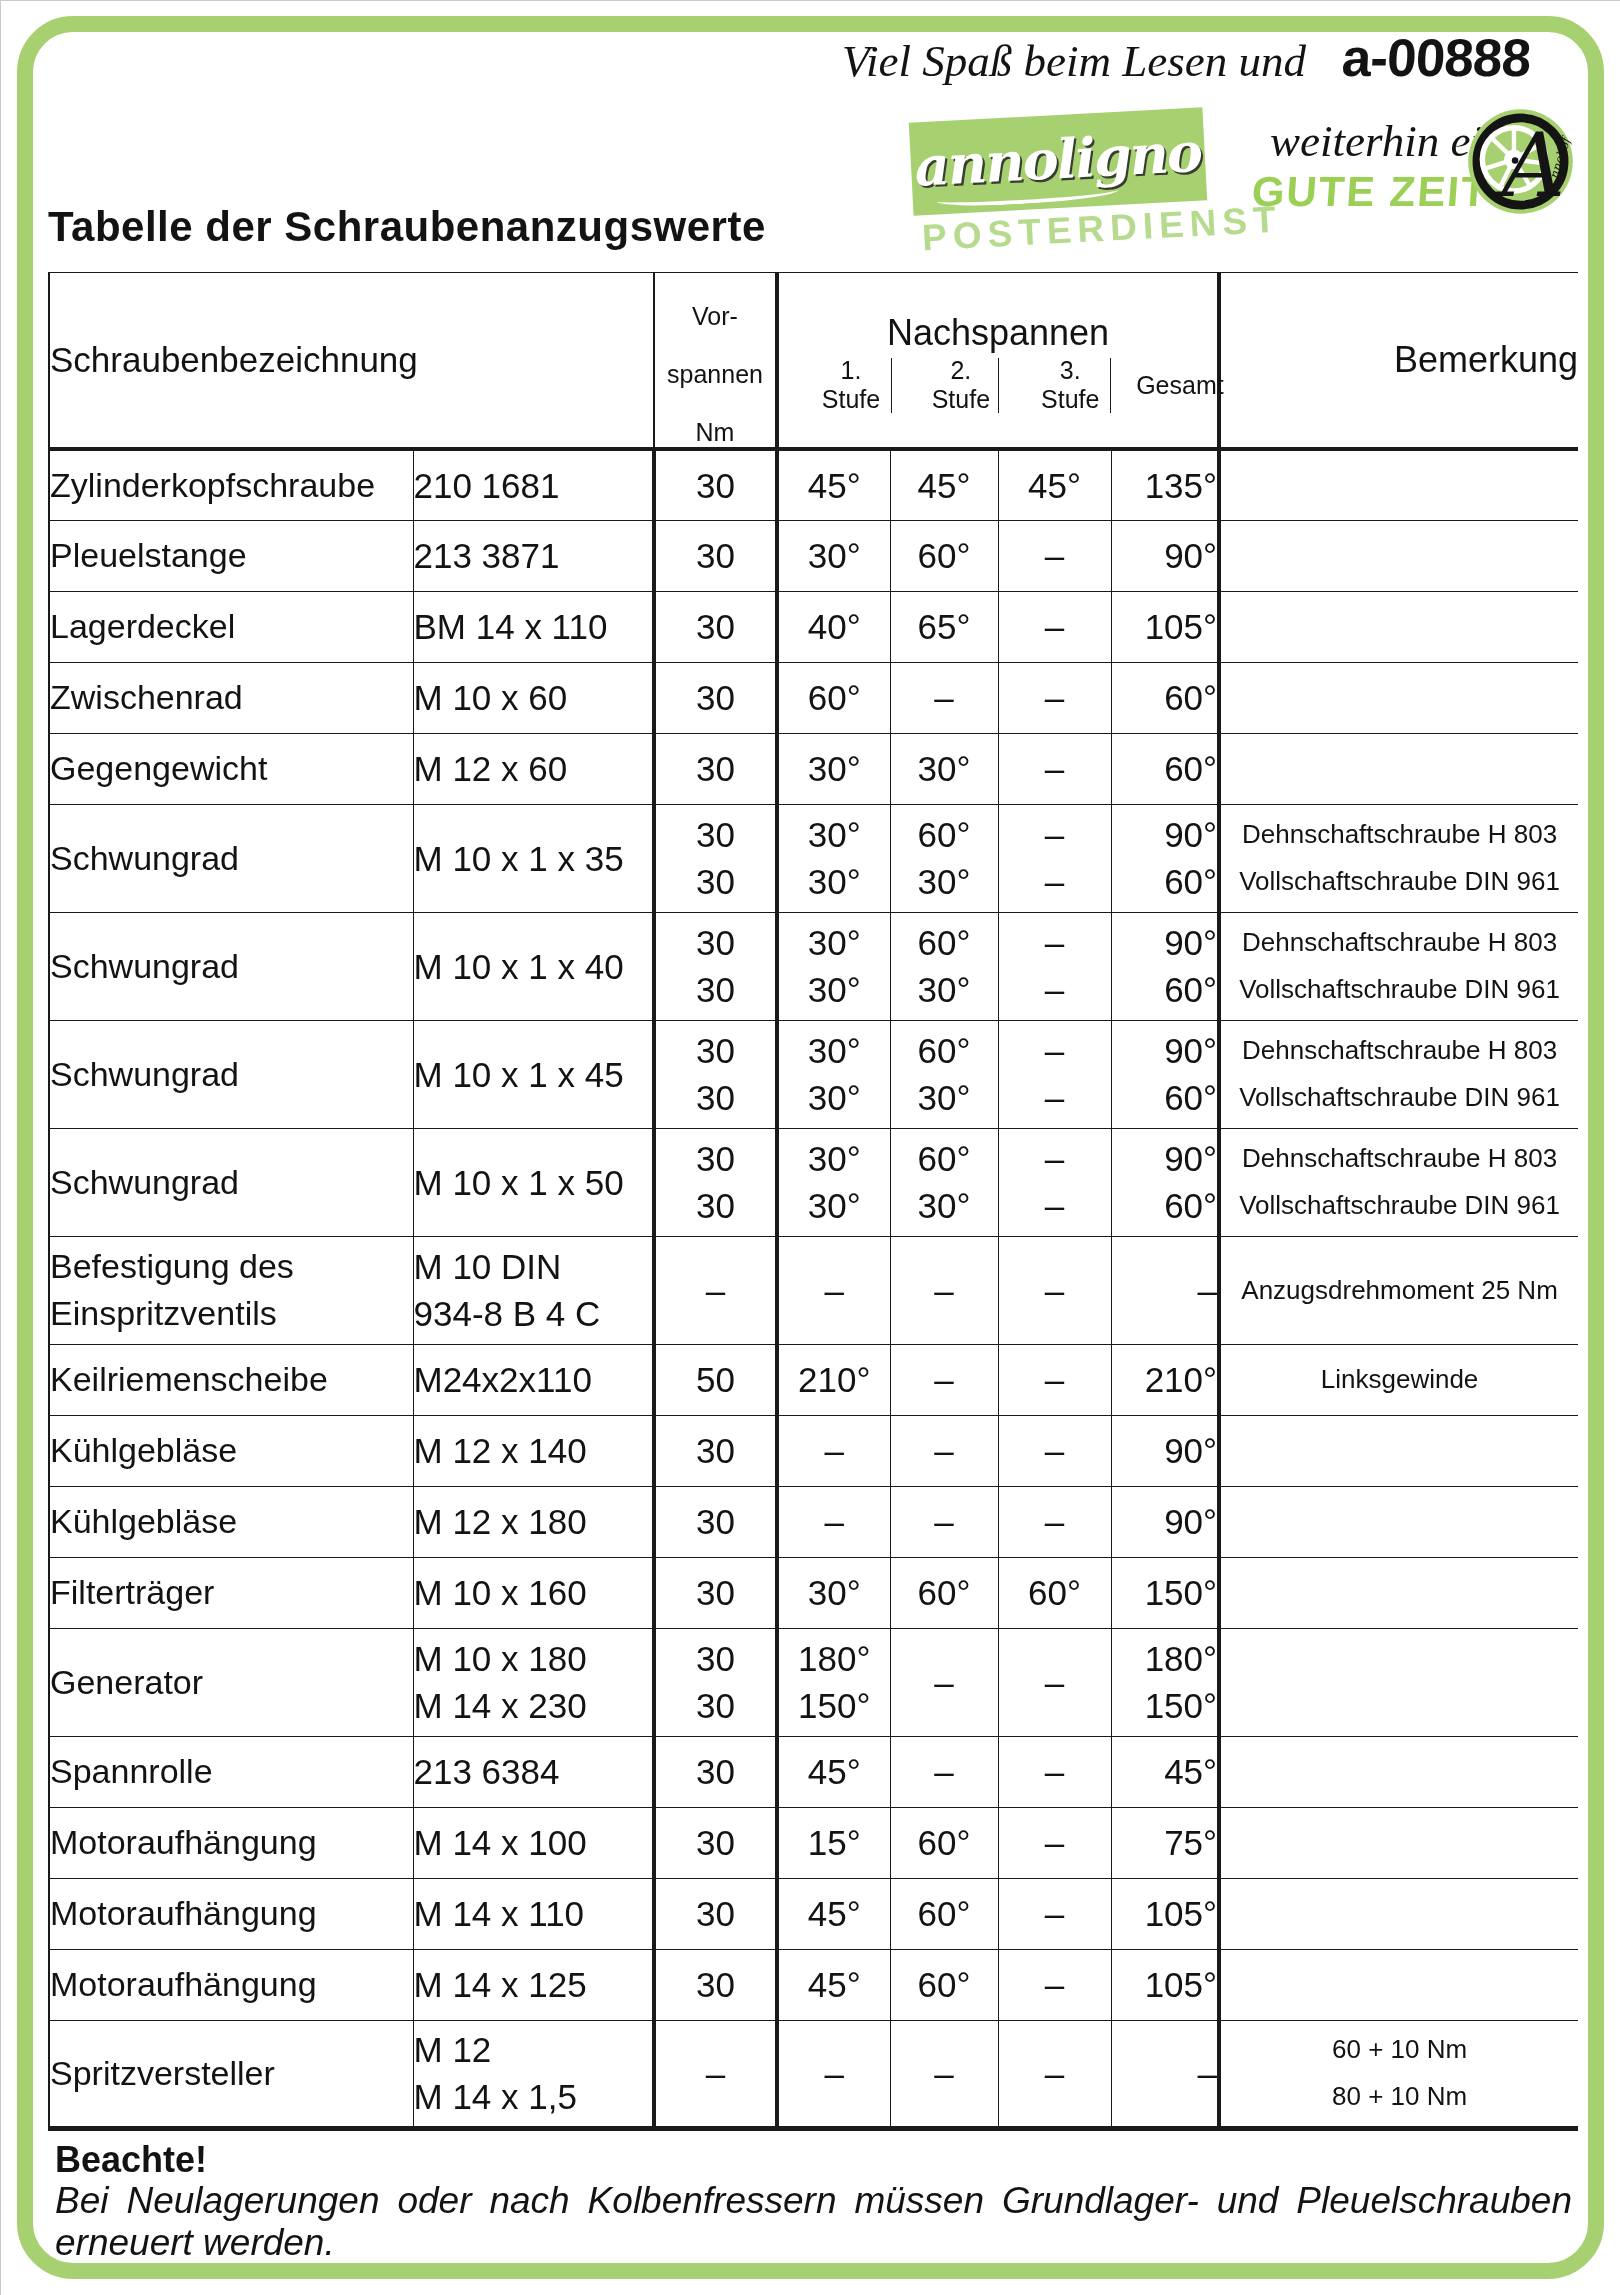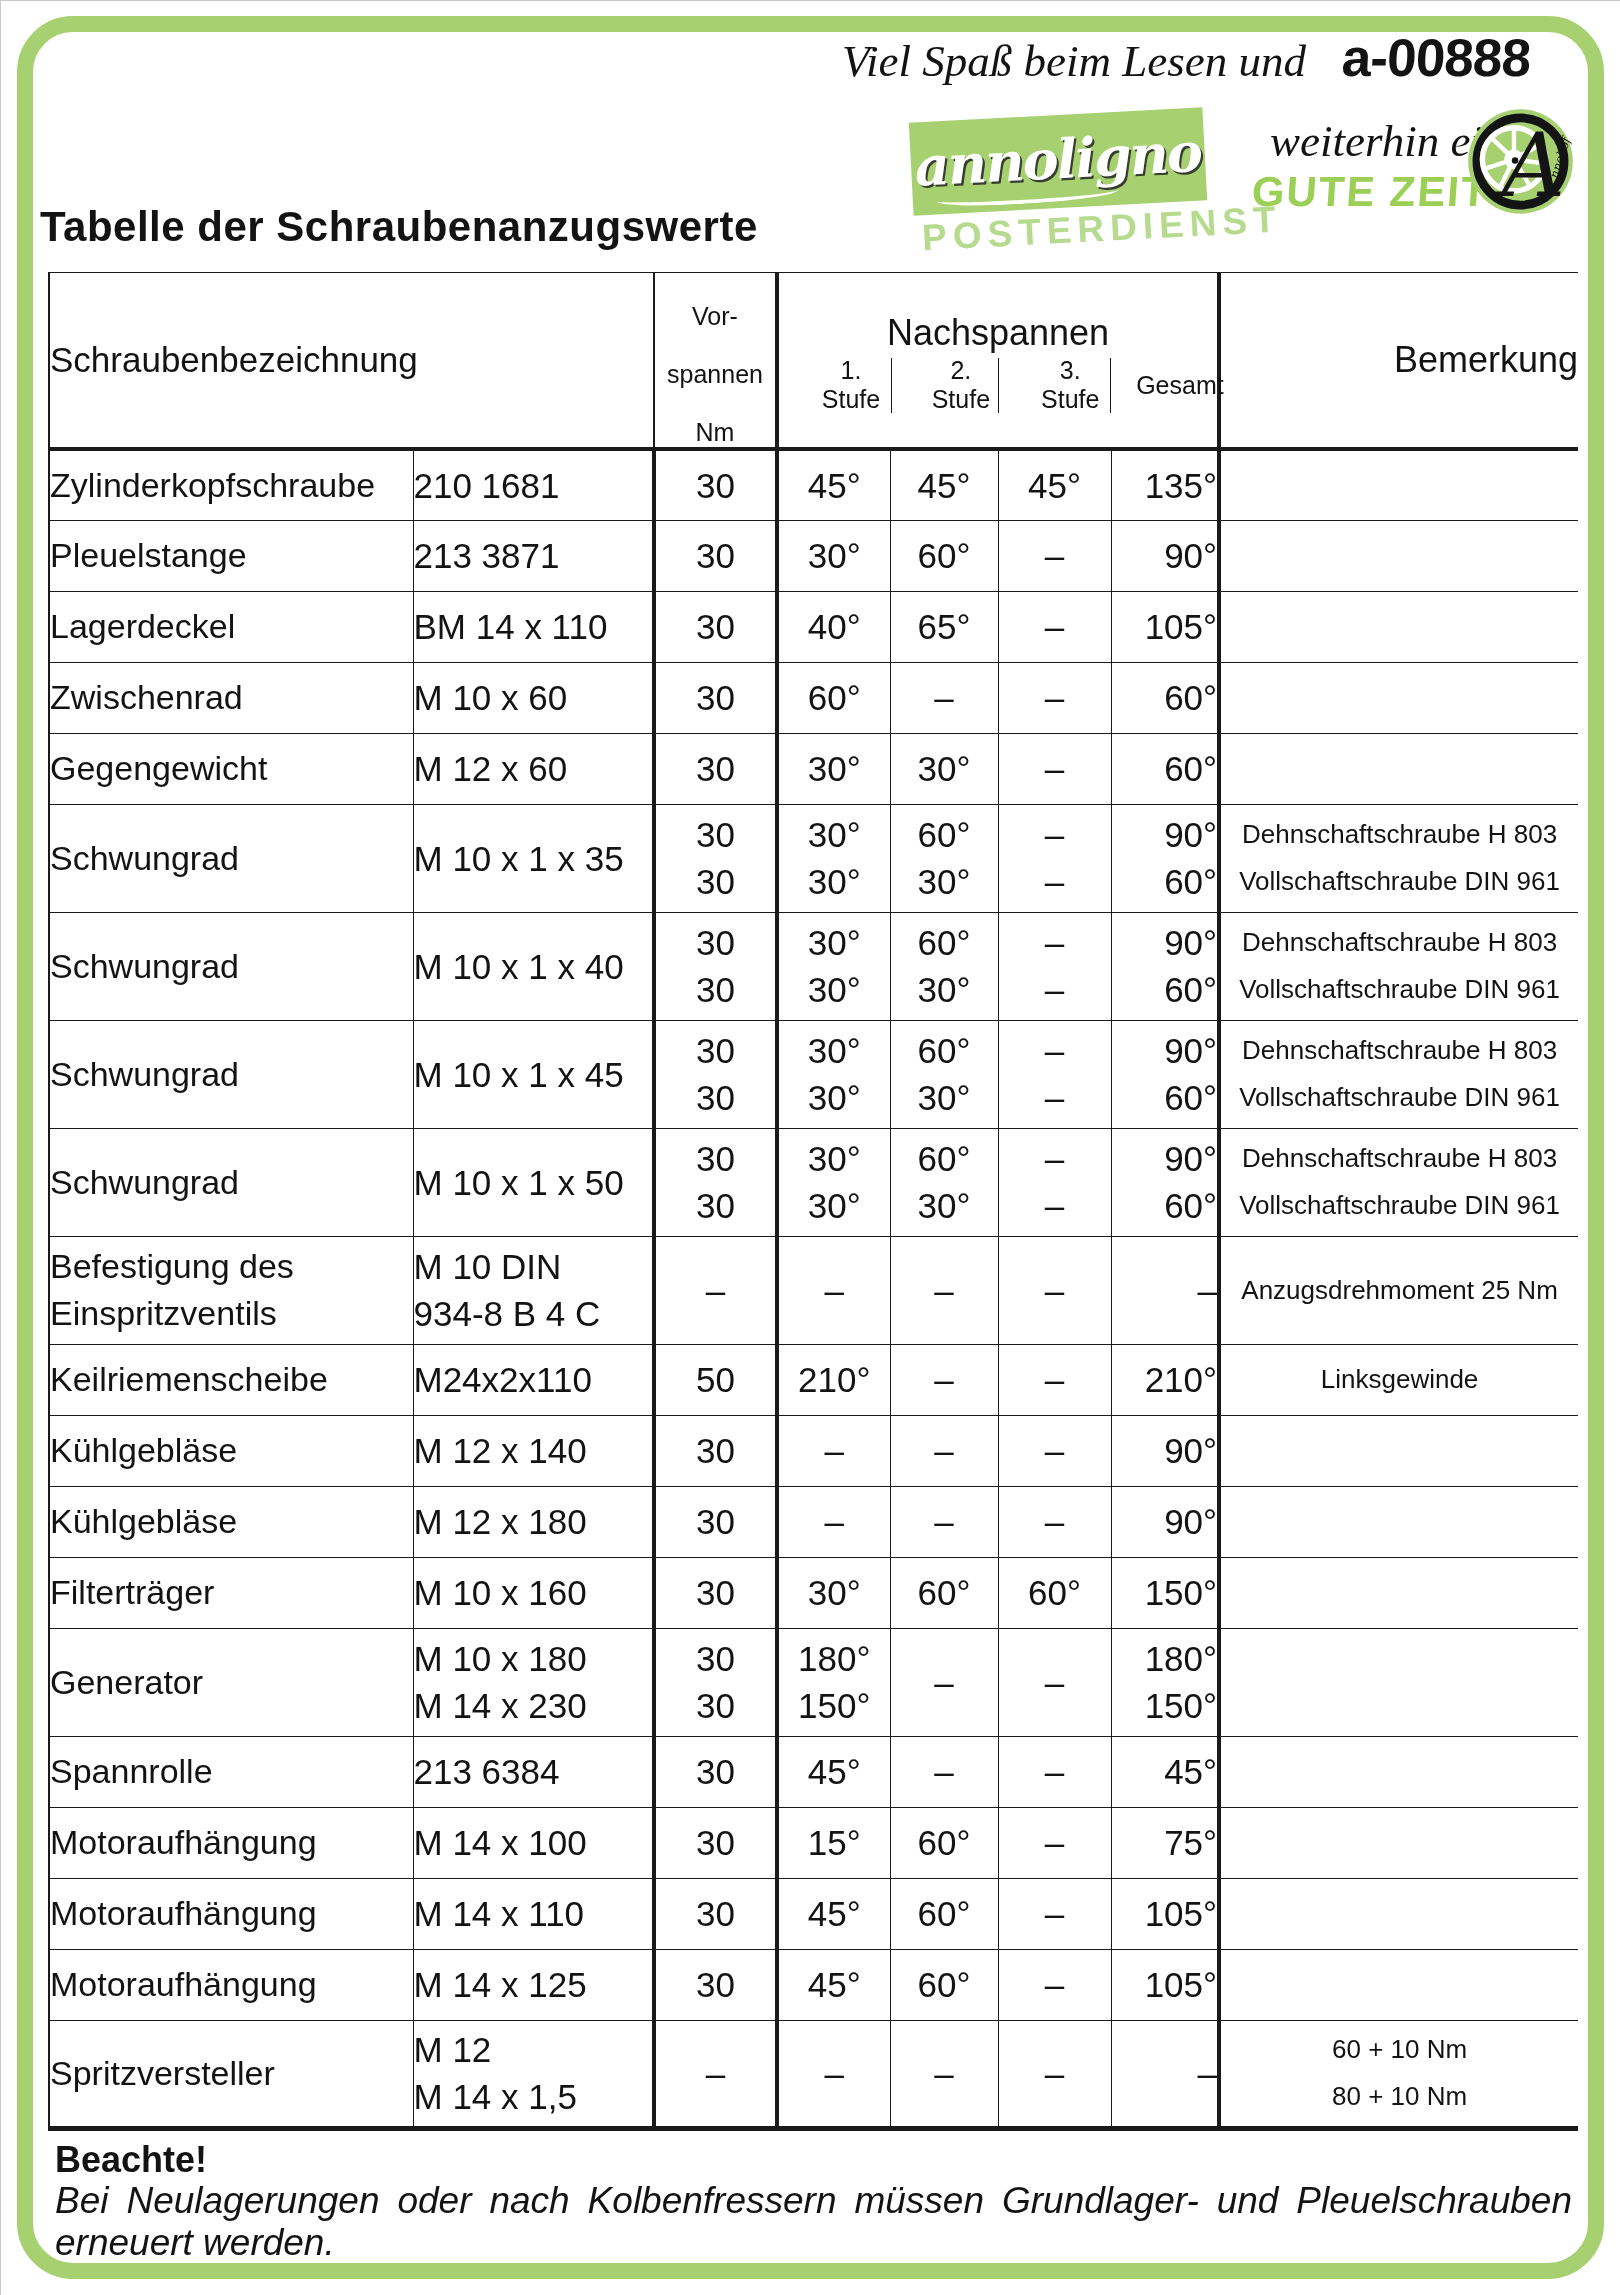--- a/index.html
+++ b/index.html
@@ -54,21 +54,21 @@
     position:absolute;left:1270px;top:115px;
     font-family:"Liberation Serif", serif;font-style:italic;font-size:45px;white-space:nowrap;
   }
   .gutezeit{
     position:absolute;left:1252px;top:168px;color:var(--accent-green);
     font-size:42px;font-weight:700;letter-spacing:1.9px;transform:skewX(-4deg);
     white-space:nowrap;
   }
   .badge{position:absolute;left:1466px;top:107px;width:109px;height:109px;}
   
-  .title{position:absolute;left:40px;top:203px;font-size:42px;font-weight:700;letter-spacing:0.5px;white-space:nowrap;}
+  .title{position:absolute;left:48px;top:203px;font-size:42px;font-weight:700;letter-spacing:0.5px;white-space:nowrap;}
   
   .tbl{
     position:absolute;left:48px;top:272px;width:1527px;
     border-collapse:collapse;table-layout:fixed;
   }
   .tbl th,.tbl td{
     padding:0;vertical-align:middle;font-weight:400;
     border-top:1.9px solid var(--line);
   }
   thead th{border-top:4.7px solid var(--line);border-bottom:4.2px solid var(--line);height:105px;}

